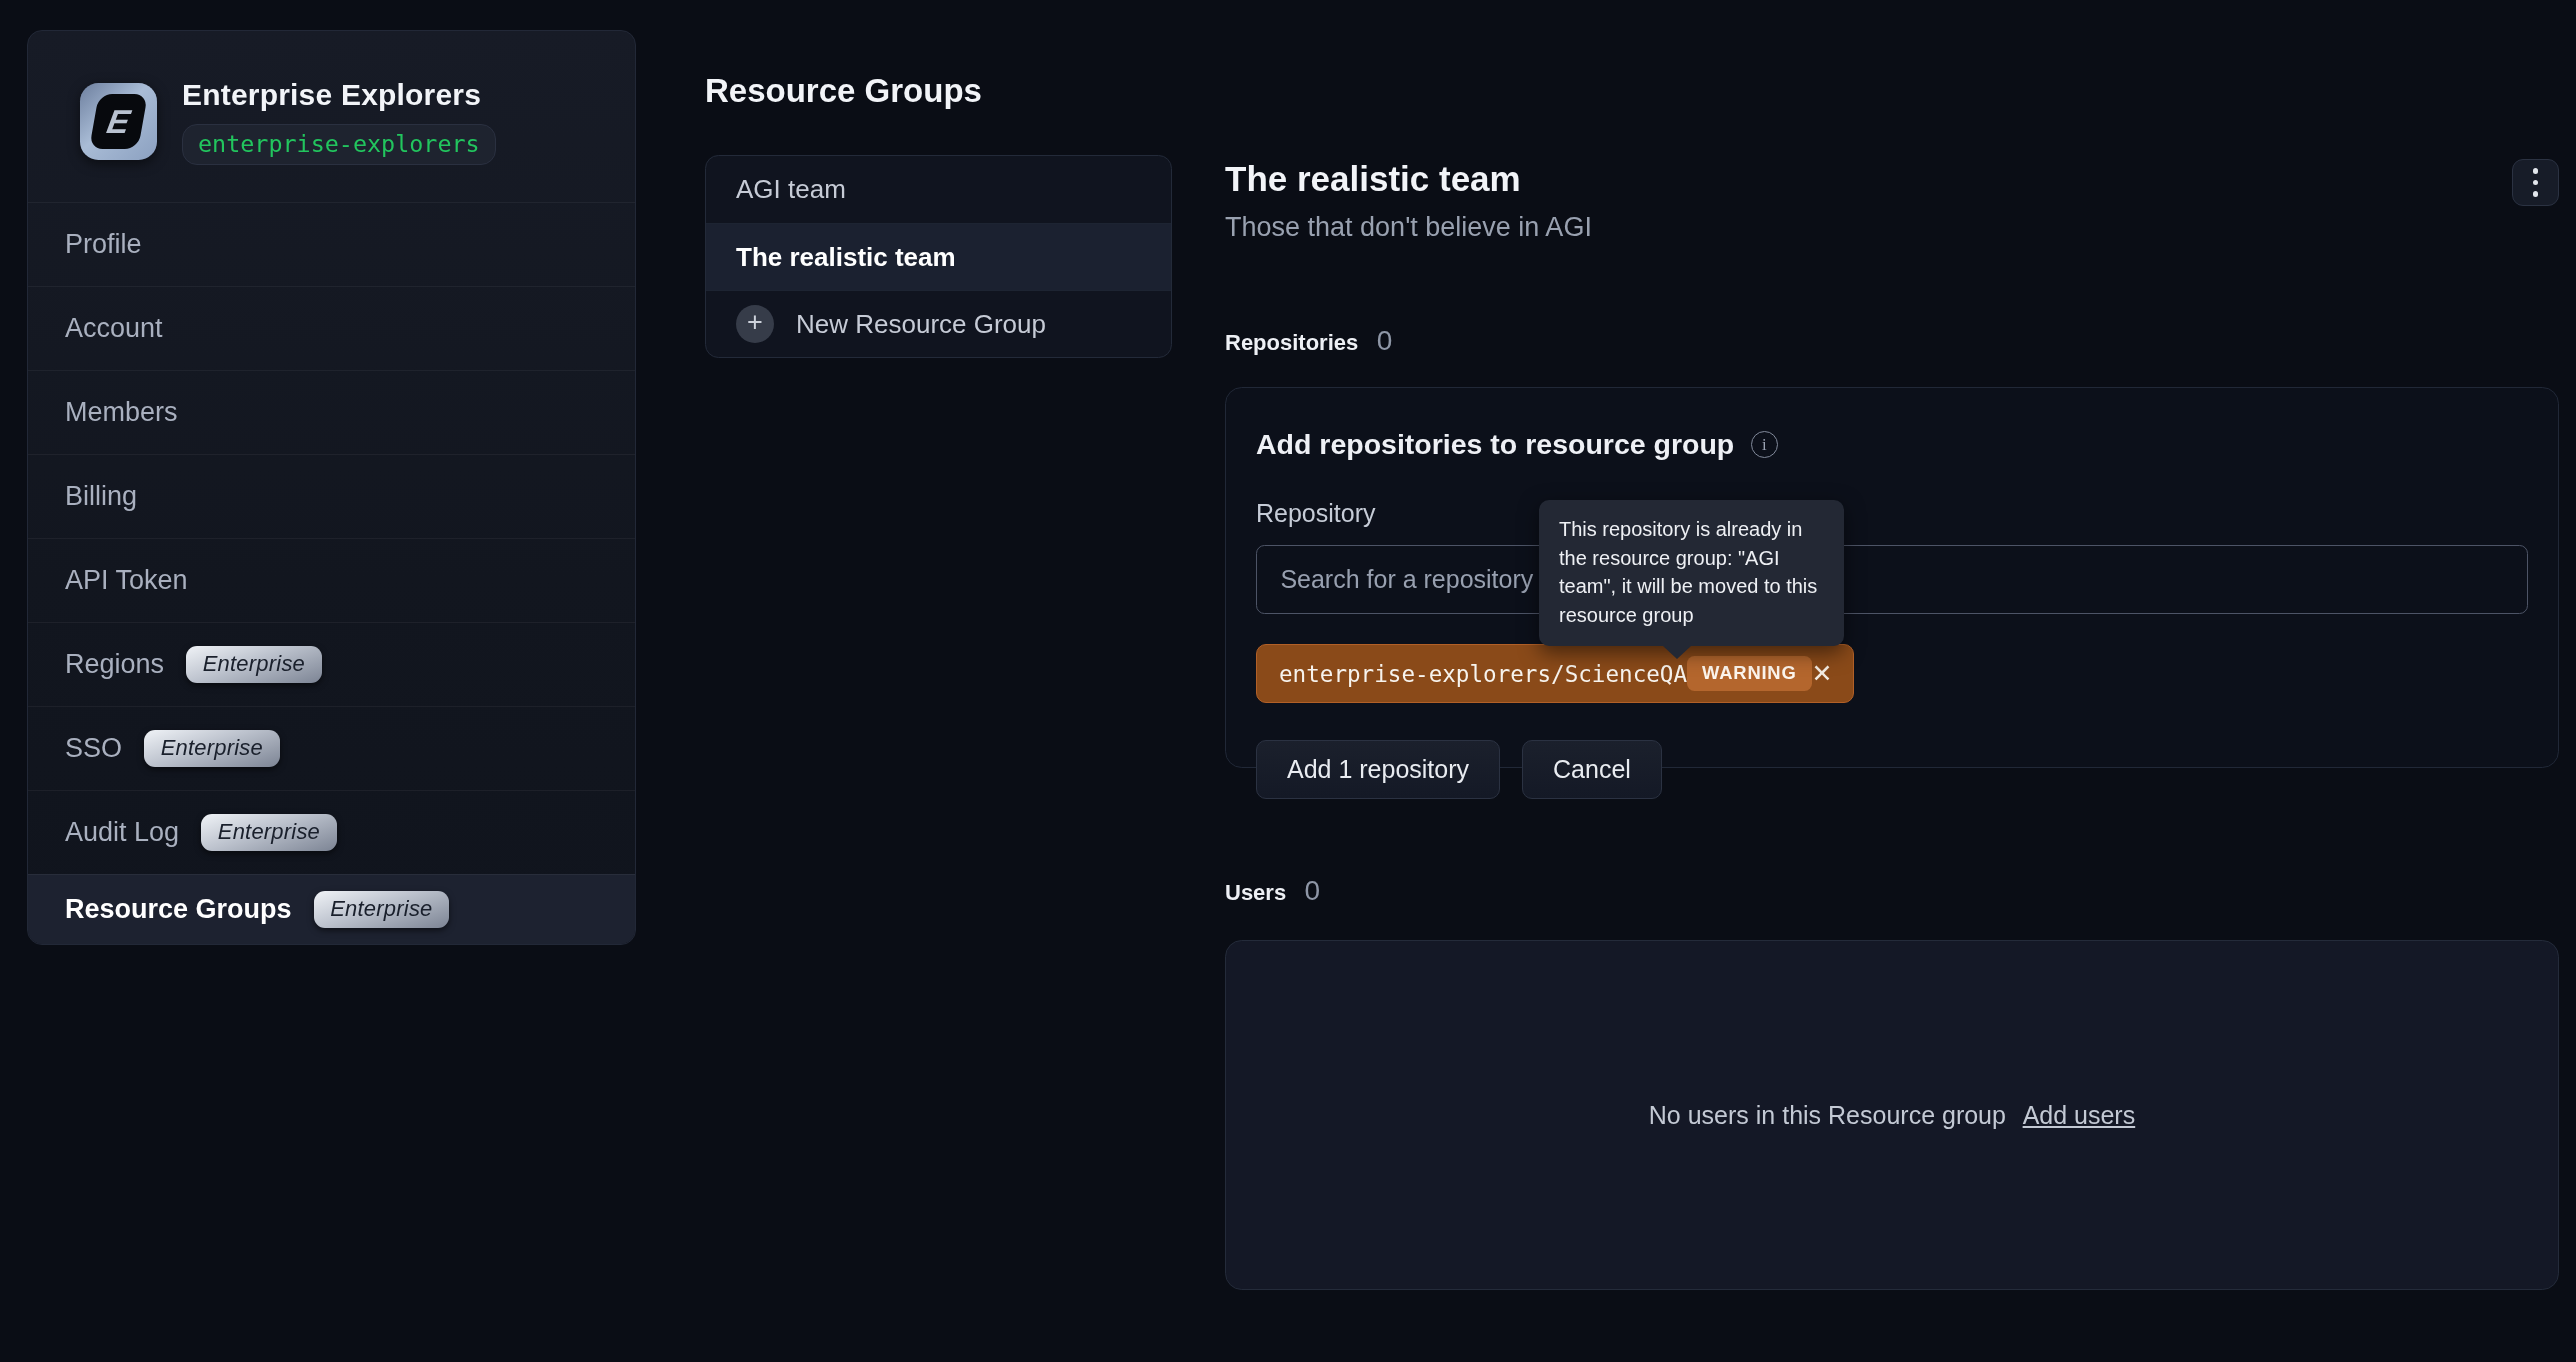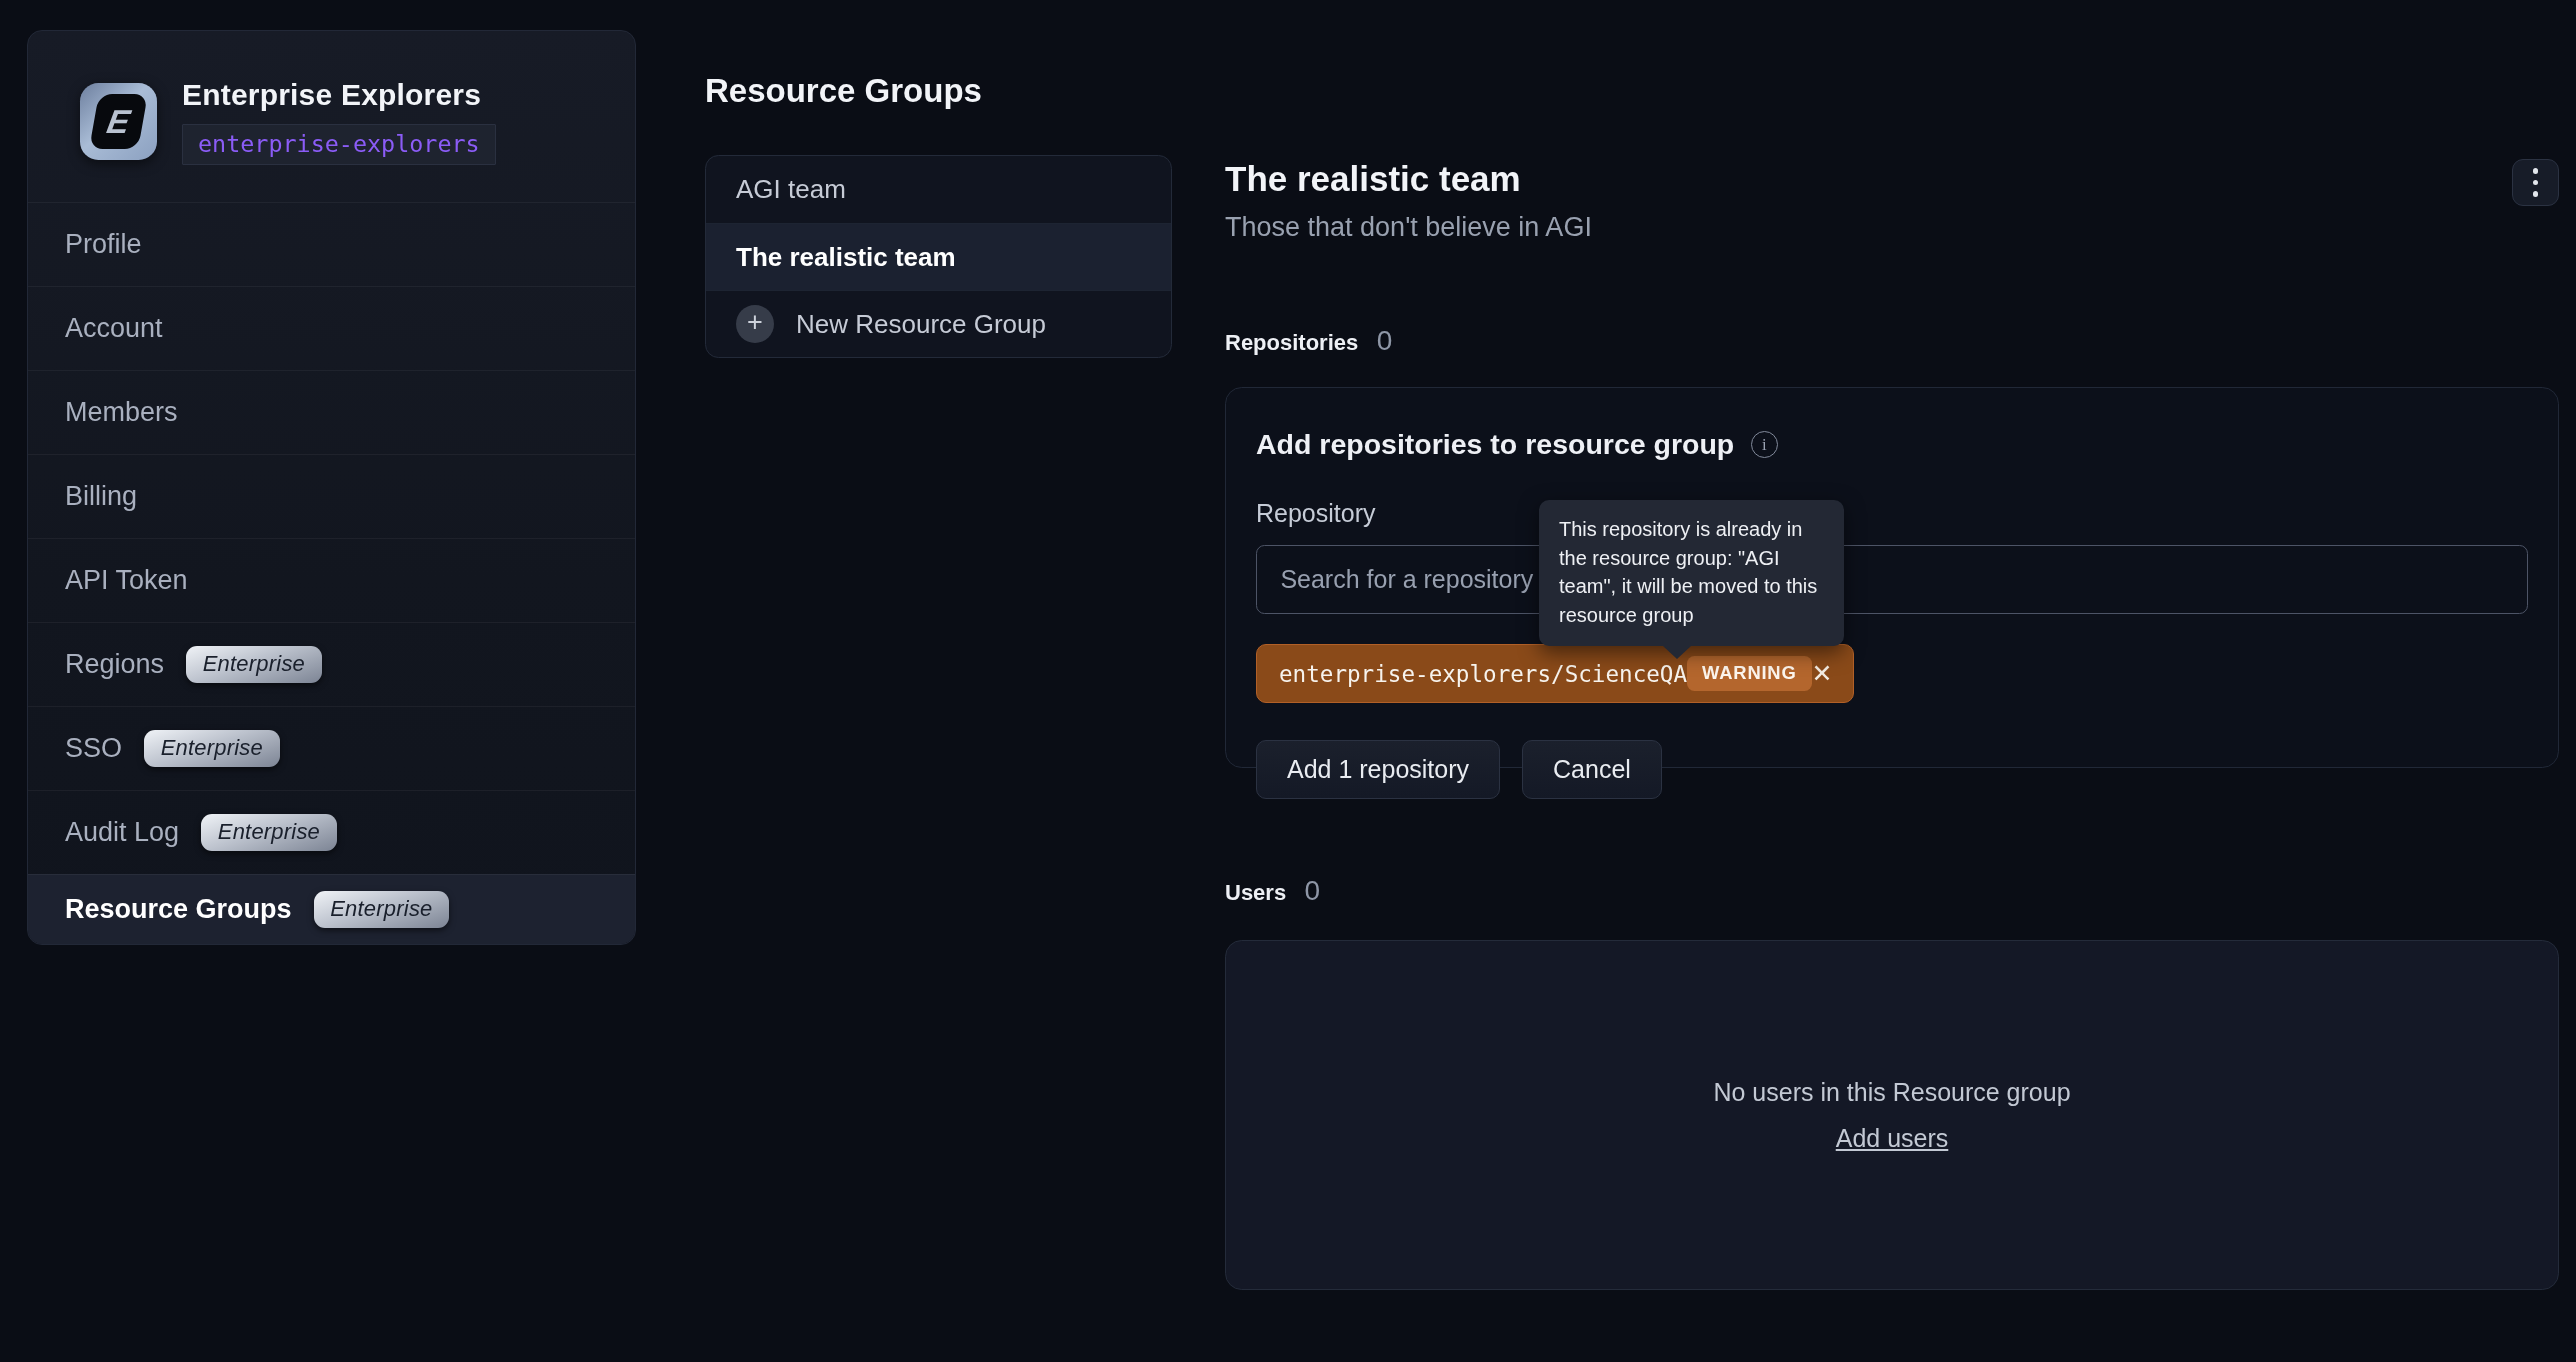--- a/index.html
+++ b/index.html
@@ -27,23 +27,23 @@
   }
   .org-logo-inner {
     width:49px; height:55px; background:#07090d; border-radius:13.4px;
     transform:skewX(-10deg);
     display:flex; align-items:center; justify-content:center;
     font-weight:bold; font-style:italic; font-size:33px; color:#b9c2d0;
   }
   .org-name { font-size:30px; font-weight:bold; color:#f2f4f8; letter-spacing:0.2px; }
   .org-slug {
     display:inline-block; margin-top:11.7px; padding:5px 15px 6.7px;
-    background:#1e232f; border:0.8px solid #2a3040; border-radius:1px;
+    background:#1e232f; border:0.8px solid #2a3040; border-radius:15px;
     font-family:"DejaVu Sans Mono","Liberation Mono",monospace;
-    font-size:23.4px; color:#8b5cf6;
+    font-size:23.4px; color:#22c55e;
   }
   .nav { list-style:none; }
   .nav li {
     display:flex; align-items:center;
     height:84px; padding:0 37px;
     font-size:27px; color:#a9b0bf;
     border-top:0.8px solid rgba(255,255,255,0.05);
     cursor:pointer;
   }
   .nav li.active {
@@ -155,21 +155,21 @@
     height:59px; padding:0 30px; border-radius:10px;
     border:0.8px solid #2b3242;
     background:linear-gradient(180deg,#1b202c,#141926);
     color:#e9ecf1; font-size:25px; font-family:"Liberation Sans",sans-serif;
     cursor:pointer;
   }
 
   .users-card {
     margin-top:33px; height:350px;
     border:0.8px solid #242b3a; border-radius:16.7px; background:#141826;
-    display:flex; flex-direction:column; align-items:center; justify-content:center;
+    display:flex; flex-direction:row; align-items:center; justify-content:center;
     gap:16.7px;
   }
   .empty-text { font-size:25px; color:#c3c9d4; }
   .add-users-link { font-size:25px; color:#c3c9d4; text-decoration:underline; cursor:pointer; }
 </style>
 </head>
 <body>
 
 <aside class="sidebar">
   <div class="sidebar-header">

